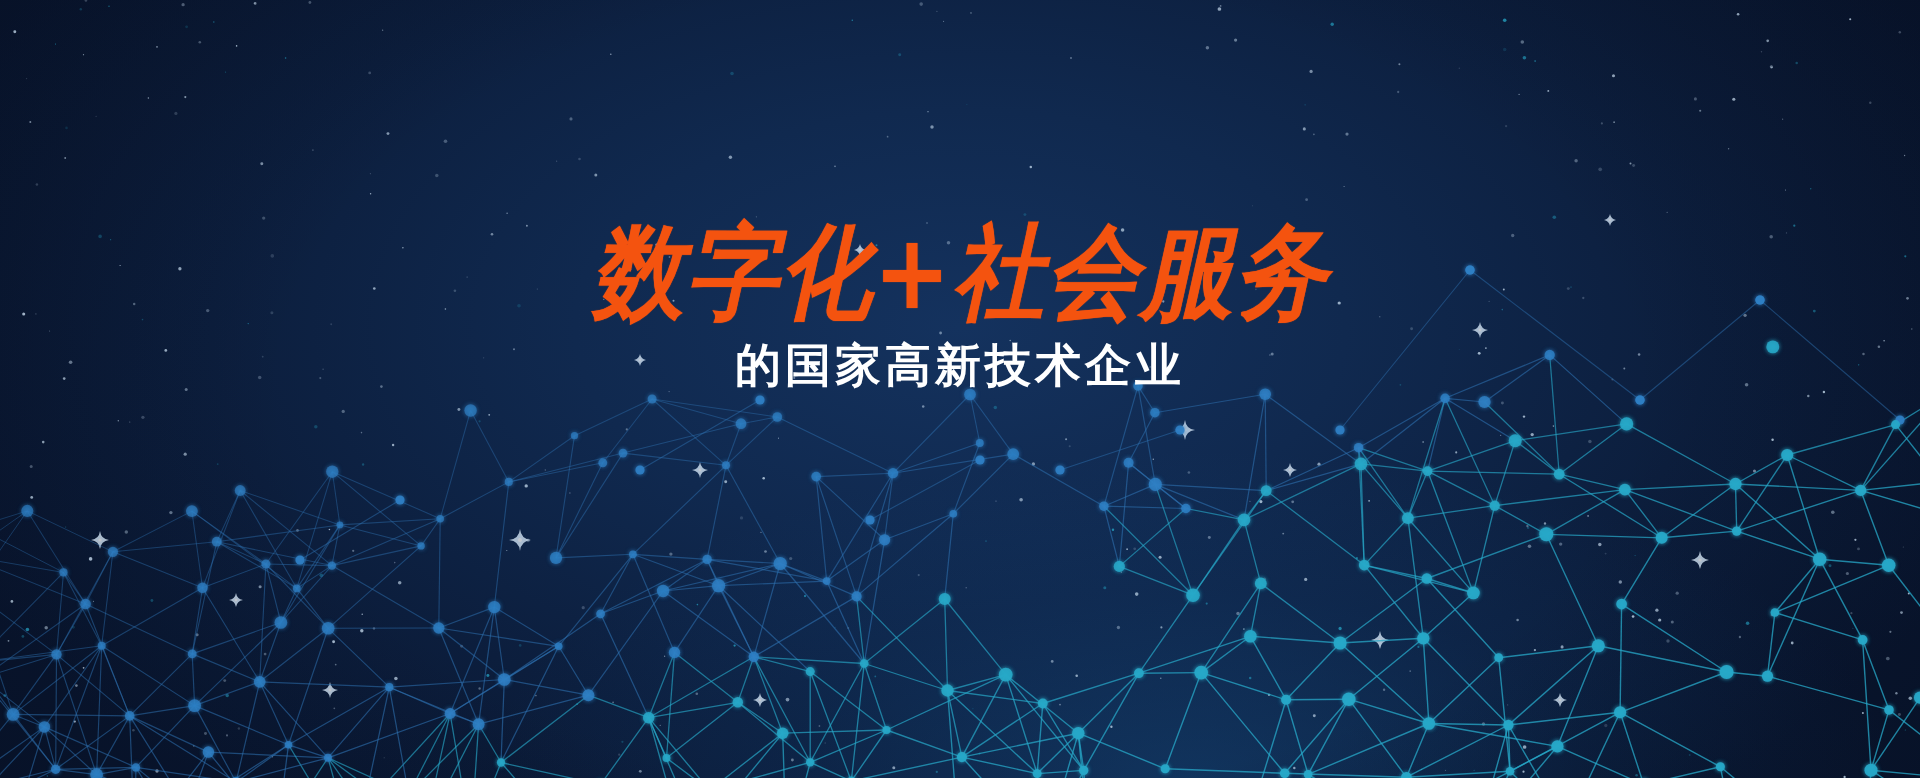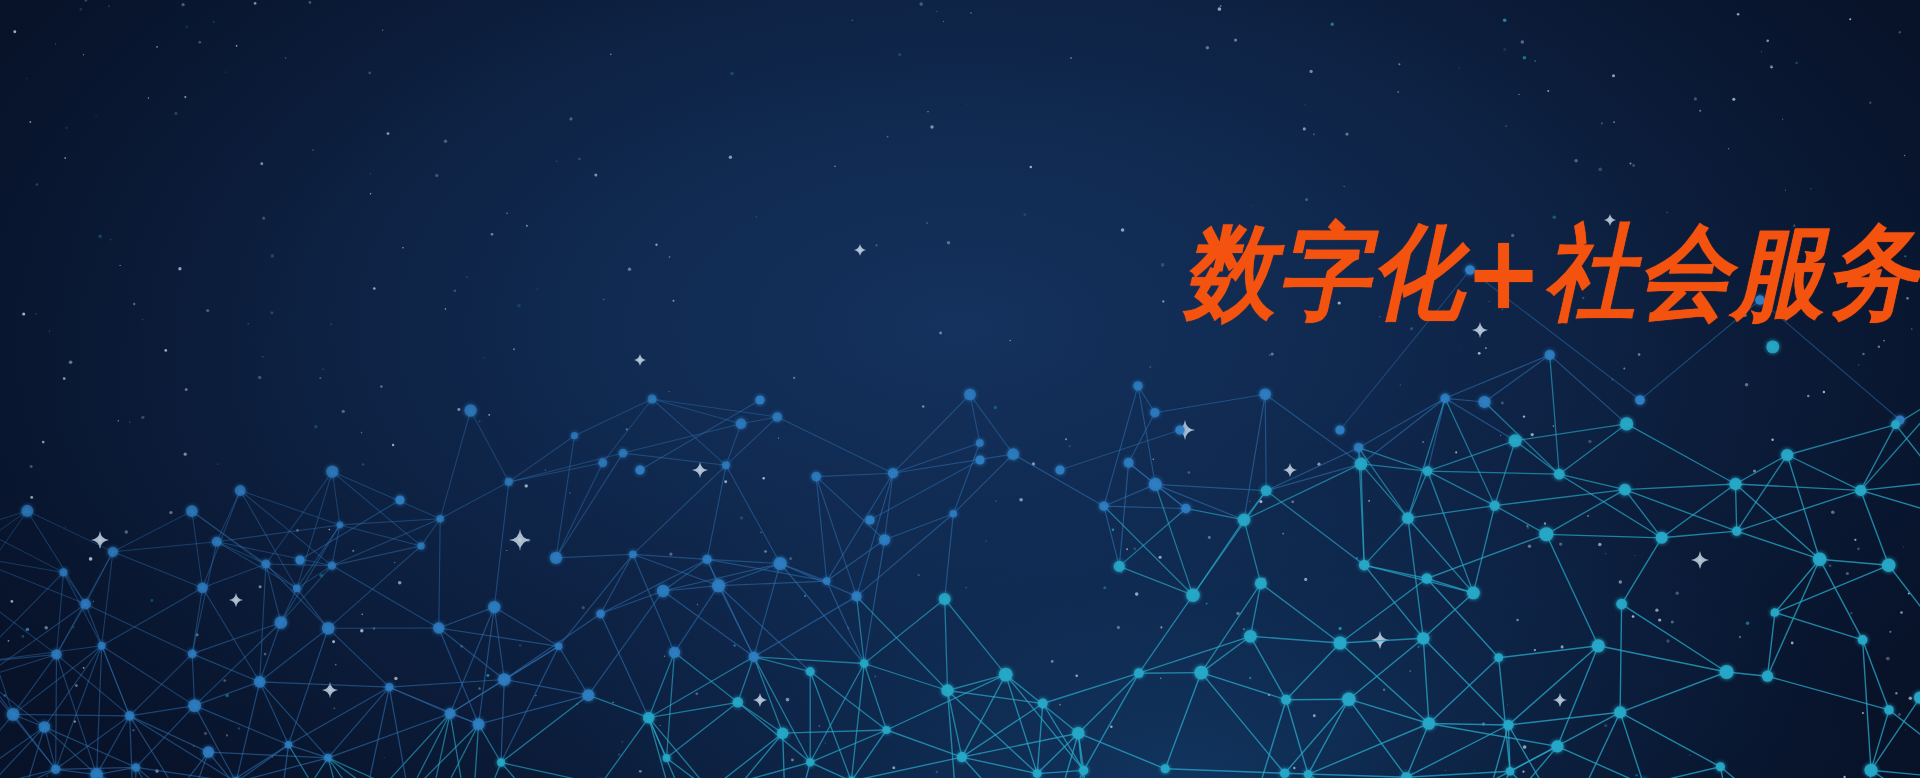--- a/index.html
+++ b/index.html
@@ -57,21 +57,21 @@
     height: 778px;
   }
   #stars { pointer-events: none; }
 
   
   .text-block {
     position: absolute;
     left: 0;
     right: 0;
     top: 222px;
-    text-align: right;
+    text-align: center;
     z-index: 6;
   }
   .headline {
     margin: 0;
     font-family: "DejaVu Sans", sans-serif;
     font-weight: 700;
     font-style: italic;
     font-size: 92px;
     line-height: 1.0;
     letter-spacing: 2px;
@@ -1346,15 +1346,16 @@
         <circle cx="1973.6" cy="523.8" r="6.99" fill="#27a8c8" opacity="0.95"></circle>
         <circle cx="1947.8" cy="641.8" r="6.59" fill="#27a8c8" opacity="0.95"></circle>
         <circle cx="1920.1" cy="697.7" r="6.15" fill="#27a8c8" opacity="0.95"></circle>
         <circle cx="1979.7" cy="780.5" r="5.57" fill="#27a8c8" opacity="0.95"></circle>
         <circle cx="1959.9" cy="829.2" r="4.77" fill="#27a8c8" opacity="0.95"></circle>
       </g>
     </svg>
 
   <div class="text-block">
     <h1 class="headline">数字化+社会服务</h1>
+    <h2 class="subtitle">的国家高新技术企业</h2>
   </div>
 
 </div>
 
 </body></html>

